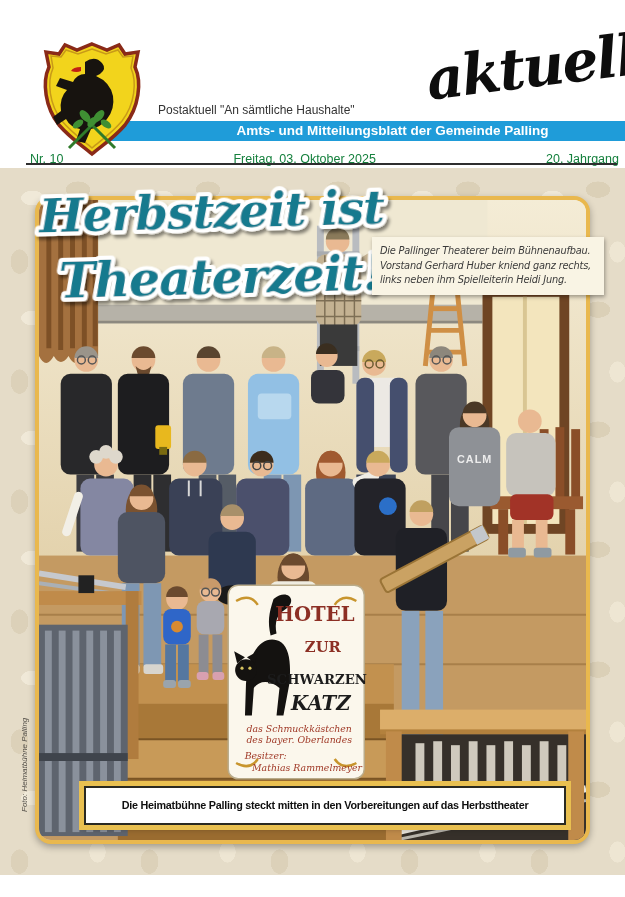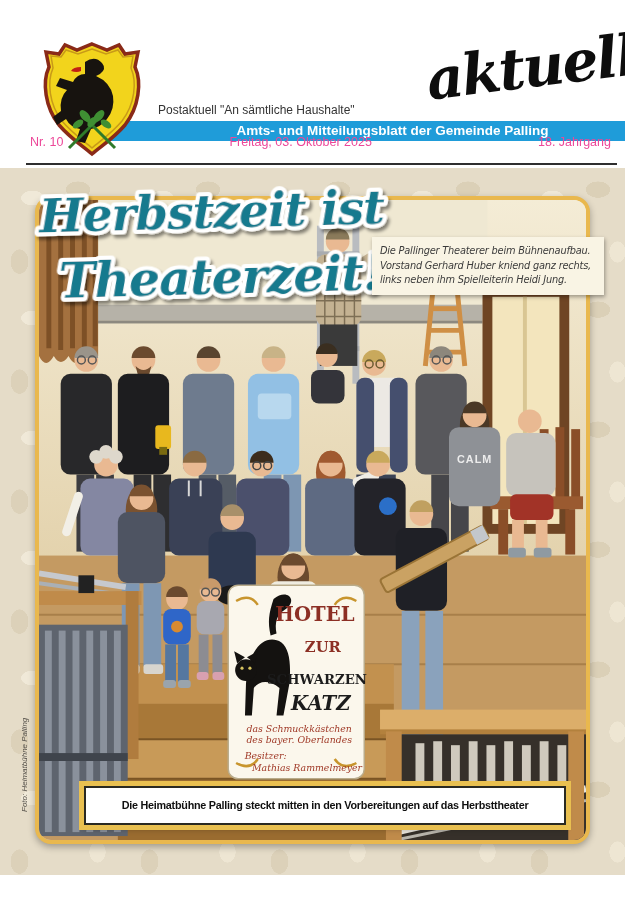--- a/index.html
+++ b/index.html
@@ -10,22 +10,22 @@
   .brand-title{position:absolute;left:138px;top:24px;z-index:1;
     font-family:"Liberation Sans",sans-serif;font-weight:bold;font-size:94px;line-height:1;
     letter-spacing:-6px;color:#1f9cd9;}
   .brand-suffix{position:absolute;left:426px;top:38px;z-index:2;
     font-family:"DejaVu Serif",serif;font-style:italic;font-weight:bold;font-size:57px;line-height:1;
     color:#0d0d0d;transform:rotate(-7deg);letter-spacing:-2px;}
   .postal-note{position:absolute;left:158px;top:103px;z-index:2;font-size:12px;color:#333;}
   .blue-bar{position:absolute;left:104px;right:0;top:121px;height:20px;background:#1f9cd9;z-index:0;text-align:center;}
   .blue-bar span{display:block;padding-left:56px;color:#fff;font-weight:bold;font-size:13.5px;line-height:20px;}
   .coat{position:absolute;left:36px;top:40px;width:112px;height:118px;z-index:3;}
-  .dateline{position:absolute;left:0;right:0;top:135px;display:flex;justify-content:space-between;
-    padding:0 14px 0 30px;font-size:12.5px;color:#ec4899;}
+  .dateline{position:absolute;left:0;right:0;top:152px;display:flex;justify-content:space-between;
+    padding:0 6px 0 30px;font-size:12.5px;color:#15803d;}
   .rule{position:absolute;left:26px;right:8px;top:163px;border-top:2px solid #2e2e2e;}
 
   
   .content{position:absolute;left:0;right:0;top:168px;height:707px;
     background-color:#e5dcc8;
     background-image:
       radial-gradient(ellipse 28px 18px at 25% 25%, #f0e9d8 40%, transparent 41%),
       radial-gradient(ellipse 20px 26px at 75% 70%, #eee6d3 40%, transparent 41%),
       radial-gradient(ellipse 30px 20px at 60% 18%, #dbd0b7 40%, transparent 41%),
       radial-gradient(ellipse 22px 30px at 15% 78%, #dcd1b9 40%, transparent 41%);
@@ -88,21 +88,21 @@
       <ellipse cx="55" cy="82" rx="3.4" ry="6" transform="rotate(40 55 82)"></ellipse>
       <ellipse cx="48" cy="76" rx="4" ry="7" transform="rotate(-40 48 76)"></ellipse>
       <ellipse cx="41" cy="84" rx="3.4" ry="6" transform="rotate(55 41 84)"></ellipse>
       <ellipse cx="69" cy="84" rx="3.4" ry="6" transform="rotate(-55 69 84)"></ellipse>
     </g>
   </svg>
 
   <div class="dateline">
     <span>Nr. 10</span>
     <span>Freitag, 03. Oktober 2025</span>
-    <span>18. Jahrgang</span>
+    <span>20. Jahrgang</span>
   </div>
   <div class="rule"></div>
 
   <div class="content">
 
     <div class="photo-frame">
       <svg viewBox="0 0 555 648" preserveAspectRatio="none">
         <defs>
           <linearGradient id="wallGrad" x1="0" y1="0" x2="0" y2="1">
             <stop offset="0" stop-color="#f4ecd6"></stop>

